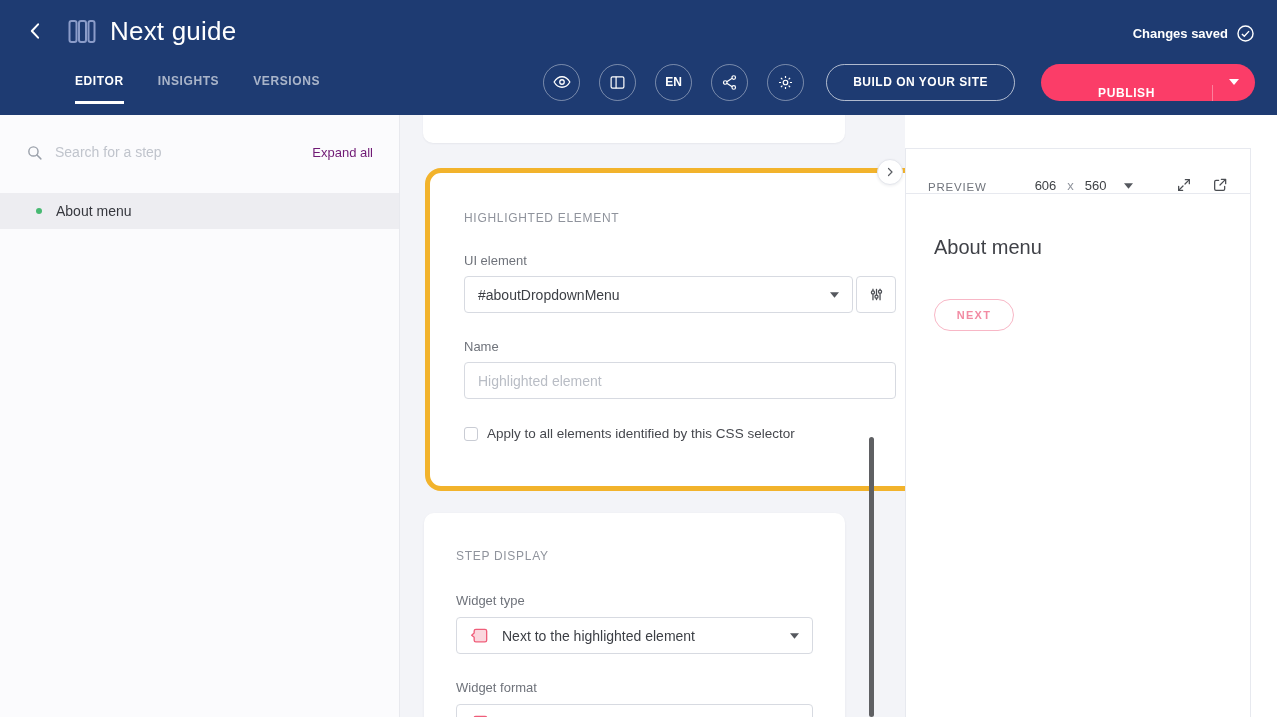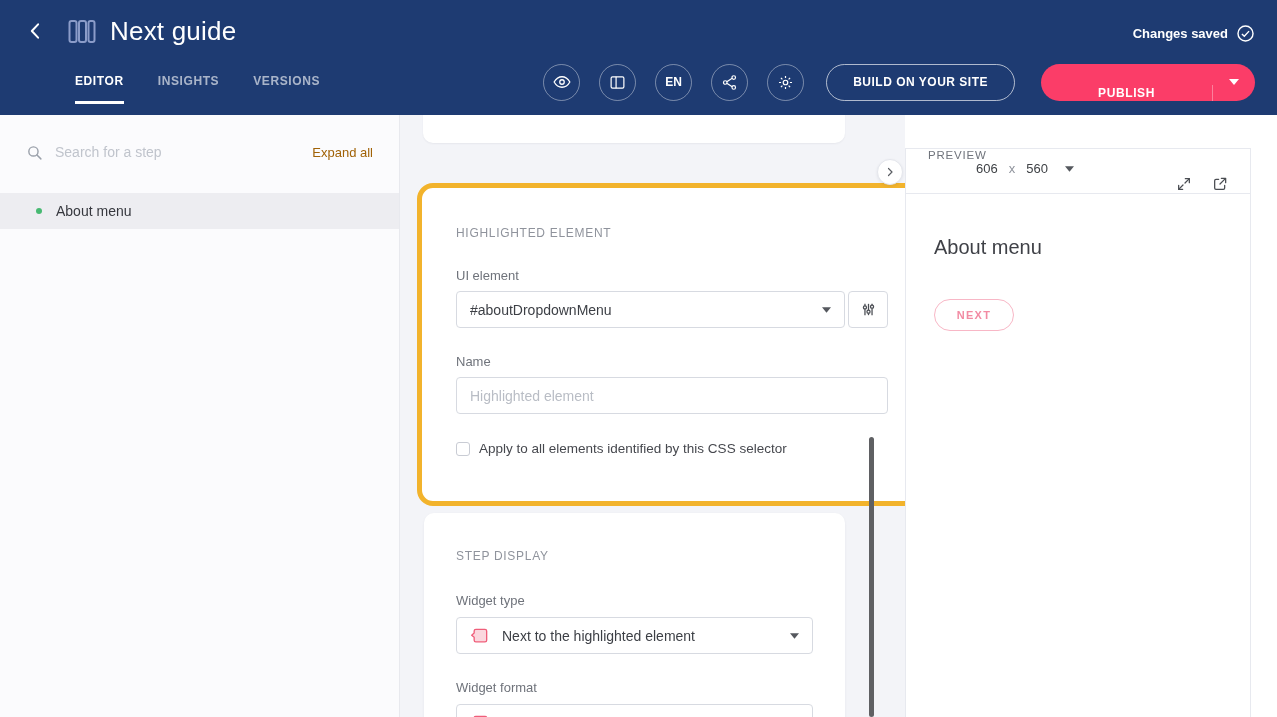--- a/index.html
+++ b/index.html
@@ -23,30 +23,30 @@
   .publish-group { display:flex; margin-left:26px; height:37px; border-radius:19px; overflow:hidden; background:#fb3d68; }
   .publish-main { display:flex; align-items:center; justify-content:center; width:172px; font-size:12px; font-weight:bold; letter-spacing:.6px; color:#fff; cursor:pointer; border-right:1px solid rgba(255,255,255,.35);margin-top:21px; }
   .publish-caret { width:42px; display:flex; align-items:center; justify-content:center; cursor:pointer; }
 
   
   .sidebar { position:absolute; top:115px; left:0; width:400px; bottom:0; background:#fbfbfd; border-right:1px solid #e8e9ee; }
   .search-row { display:flex; align-items:center; margin:22px 26px 0 26px; height:30px; }
   .search-row svg { flex:0 0 auto; }
   .search-input { border:none; outline:none; background:transparent; font-size:14px; color:#4c1d95; margin-left:12px; flex:1; font-family:inherit; }
   .search-input::placeholder { color:#c0c4cc; }
-  .expand-all { font-size:13px; color:#a16207; cursor:pointer; white-space:nowrap; }
+  .expand-all { font-size:13px; color:#701a75; cursor:pointer; white-space:nowrap; }
   .steps-list { margin-top:26px; }
   .step-row { height:36px; display:flex; align-items:center; padding-left:36px; gap:14px; font-size:14px; color:#36383e; cursor:pointer; }
   .step-row.selected { background:#ededf1; }
   .dot { width:6px; height:6px; border-radius:50%; background:#47b972; flex:0 0 auto; }
 
   
   .main { position:absolute; left:400px; top:115px; width:505px; bottom:0; background:#f3f4f8; overflow:hidden; }
   .card-partial { position:absolute; left:23px; top:-20px; width:422px; height:48px; background:#fff; border-radius:0 0 10px 10px; box-shadow:0 1px 2px rgba(30,40,60,.06); }
-  .hl-card { position:absolute; left:17px; top:53px; width:510px; height:323px; background:#fff; border:5px solid #f2b32c; border-radius:16px; padding:0 34px;margin-top:15px; }
+  .hl-card { position:absolute; left:25px; top:53px; width:510px; height:323px; background:#fff; border:5px solid #f2b32c; border-radius:16px; padding:0 34px; }
   .section-title { font-size:12px; letter-spacing:.7px; color:#8f939c; }
   .hl-card .section-title { margin-top:38px; }
   .field-label { font-size:13px; color:#6f737b; }
   .select-row { display:flex; gap:3px; margin-top:8px; }
   .select-box { flex:1; height:37px; border:1px solid #d7dae1; border-radius:4px; background:#fff; display:flex; align-items:center; padding:0 13px; font-size:14px; color:#3c3f45; cursor:pointer; }
   .select-box .grow { flex:1; }
   .icon-btn-sq { width:40px; height:37px; border:1px solid #d7dae1; border-radius:4px; background:#fff; display:flex; align-items:center; justify-content:center; cursor:pointer; }
   .text-input { width:100%; height:37px; border:1px solid #d7dae1; border-radius:4px; padding:0 13px; font-size:14px; color:#3c3f45; outline:none; margin-top:8px; font-family:inherit; }
   .text-input::placeholder { color:#b9bdc5; }
   .mt26 { margin-top:26px; }
@@ -57,21 +57,21 @@
   .display-card .section-title { margin-top:36px; }
   .widget-select { display:flex; align-items:center; gap:12px; }
   .scrollbar { position:absolute; right:31px; top:322px; width:5px; height:280px; background:#5f6063; border-radius:3px; }
 
   
   .collapse-btn { position:absolute; left:877px; top:159px; width:26px; height:26px; border-radius:50%; background:#fff; border:1px solid #e4e6ec; box-shadow:0 1px 3px rgba(30,40,60,.08); display:flex; align-items:center; justify-content:center; cursor:pointer; z-index:5; }
 
   
   .preview-region { position:absolute; left:905px; top:115px; right:0; bottom:0; background:#fff; }
   .preview-panel { position:absolute; left:0; top:33px; right:26px; bottom:0; border:1px solid #e7e9ef; border-bottom:none; }
-  .preview-header { height:45px; display:flex; align-items:flex-start; padding:0 22px; border-bottom:1px solid #e7e9ef;flex-direction:column; }
+  .preview-header { height:45px; display:flex; align-items:flex-end; padding:0 22px; border-bottom:1px solid #e7e9ef; }
   .preview-title { font-size:11.5px; letter-spacing:.8px; color:#70747c; }
   .size-group { display:flex; align-items:center; gap:11px; margin-left:48px; font-size:13px; color:#3f4246; cursor:pointer; }
   .preview-icons { margin-left:auto; display:flex; align-items:center; gap:20px; }
   .preview-icons > span { cursor:pointer; display:flex; }
   .preview-body { padding:0 28px; }
   .preview-step-title { margin-top:42px; font-size:20px; color:#3f4147; }
   .next-btn { margin-top:40px; width:80px; height:32px; border-radius:16px; border:1px solid #f8b7c6; background:#fff; color:#f28ba3; font-size:11px; font-weight:bold; letter-spacing:1.3px; display:flex; align-items:center; justify-content:center; cursor:pointer; font-family:inherit; }
 </style>
 </head>
 <body>

